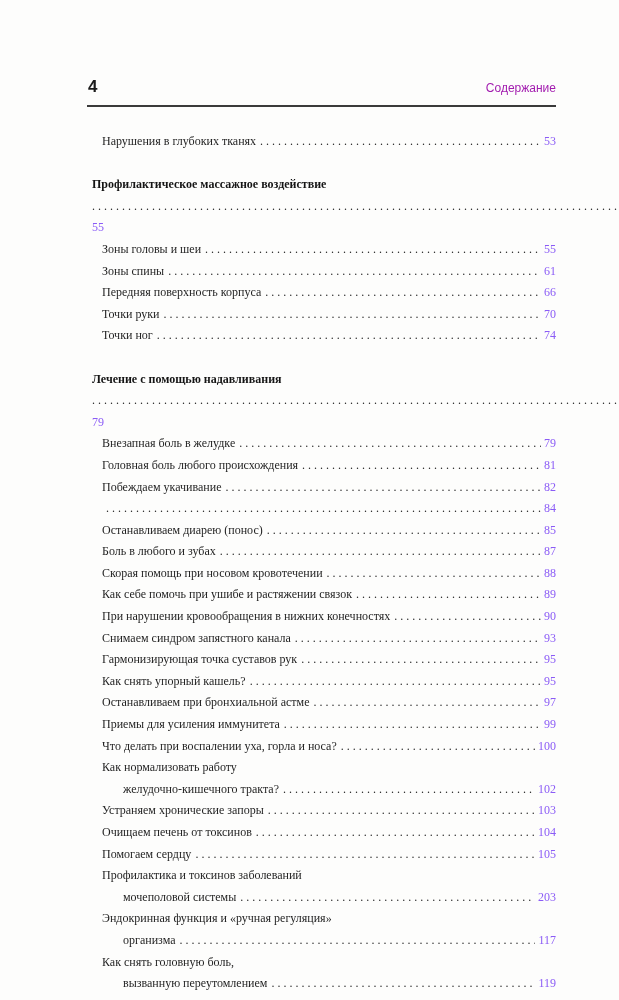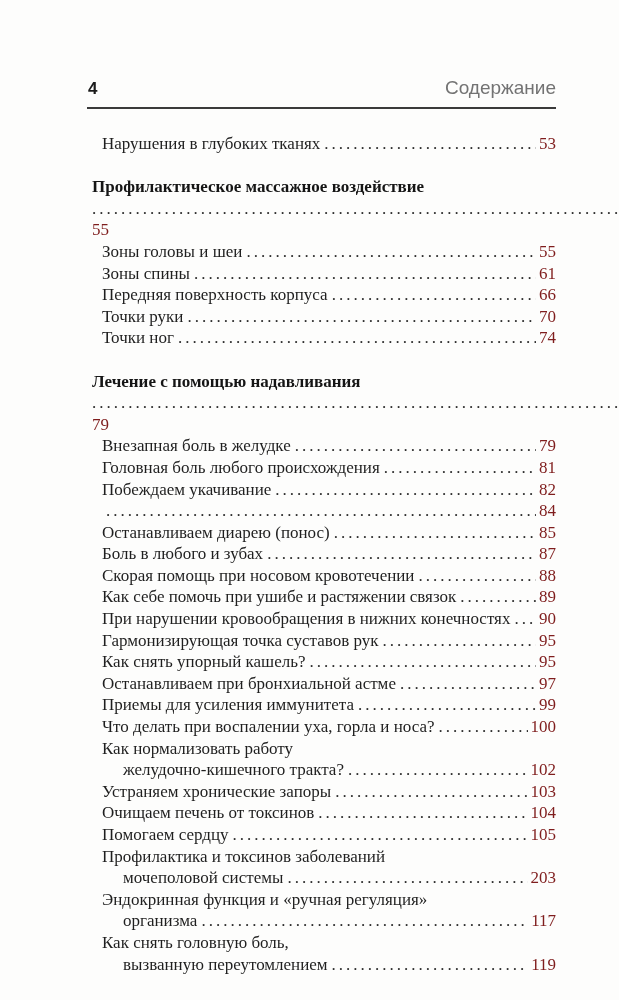--- a/index.html
+++ b/index.html
@@ -21,31 +21,31 @@
     margin: 0 63px 0 88px;
     padding-top: 77px;
     font-family: "Liberation Sans", sans-serif;
   }
   .page-num {
     font-weight: bold;
     font-size: 17px;
     color: #1b1b1b;
   }
   .header-title {
-    font-size: 19px;
-    color: #737373;
+    font-size: 12px;
+    color: #a21caf;
   }
   .header-rule {
     margin: 8px 63px 0 87px;
     border-top: 2px solid #3a3a3a;
     height: 0;
   }
   .toc {
     margin: 24px 63px 0 88px;
-    font-size: 17px;
+    font-size: 12px;
     line-height: 21.6px;
   }
   .toc-entry.gap-before { margin-top: 21.6px; }
   .entry-line {
     display: flex;
     align-items: baseline;
   }
   .section .entry-line { padding-left: 14px; }
   .chapter .entry-line { padding-left: 0; flex-direction: column; }
   .entry-line.wrap-indent { padding-left: 35px !important; }
@@ -56,21 +56,21 @@
     min-width: 8px;
     overflow: hidden;
     white-space: nowrap;
     margin: 0 3px 0 4px;
     letter-spacing: 3px;
     color: #2d2d2d;
   }
   .dots::after {
     content: "..................................................................................................................................";
   }
-  .pg { white-space: nowrap; color: #7f1d1d; }
+  .pg { white-space: nowrap; color: #8b5cf6; }
 </style>
 </head>
 <body>
 
 <div class="page">
   <header class="page-header">
     <span class="page-num">4</span>
     <span class="header-title">Содержание</span>
   </header>
   <div class="header-rule"></div>
@@ -220,20 +220,28 @@
 
   <div class="toc-entry section">
 
     <div class="entry-line entry-last">
       <span class="entry-text">При нарушении кровообращения в нижних конечностях</span>
       <span class="dots"></span>
       <span class="pg">90</span>
     </div>
   </div>
 
+  <div class="toc-entry section">
+
+    <div class="entry-line entry-last">
+      <span class="entry-text">Снимаем синдром запястного канала</span>
+      <span class="dots"></span>
+      <span class="pg">93</span>
+    </div>
+  </div>
 
   <div class="toc-entry section">
 
     <div class="entry-line entry-last">
       <span class="entry-text">Гармонизирующая точка суставов рук</span>
       <span class="dots"></span>
       <span class="pg">95</span>
     </div>
   </div>
 

